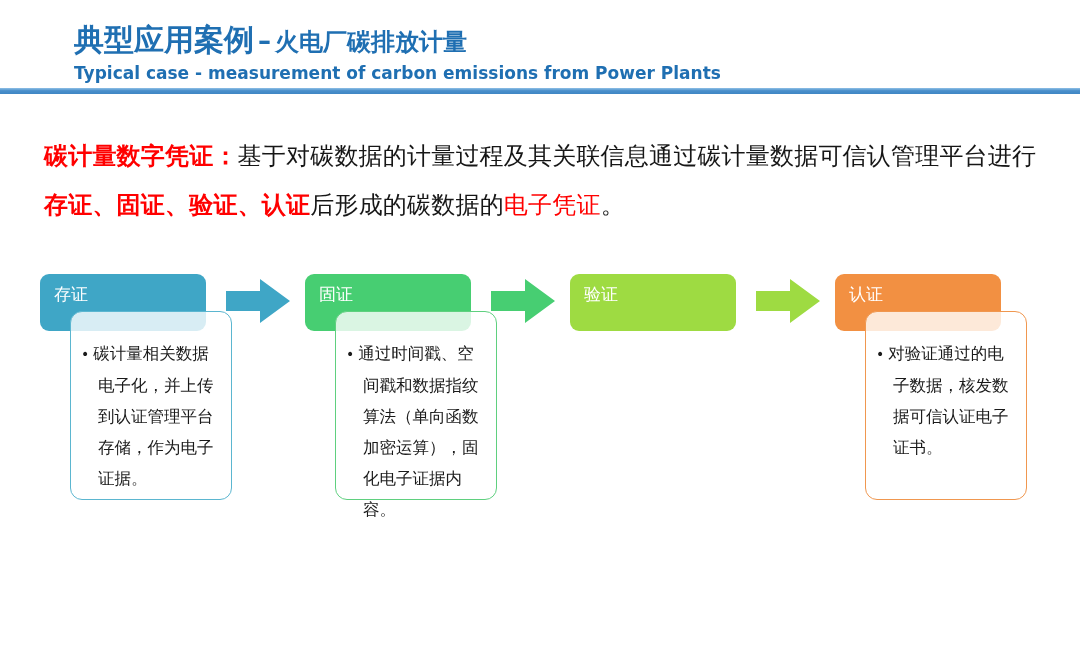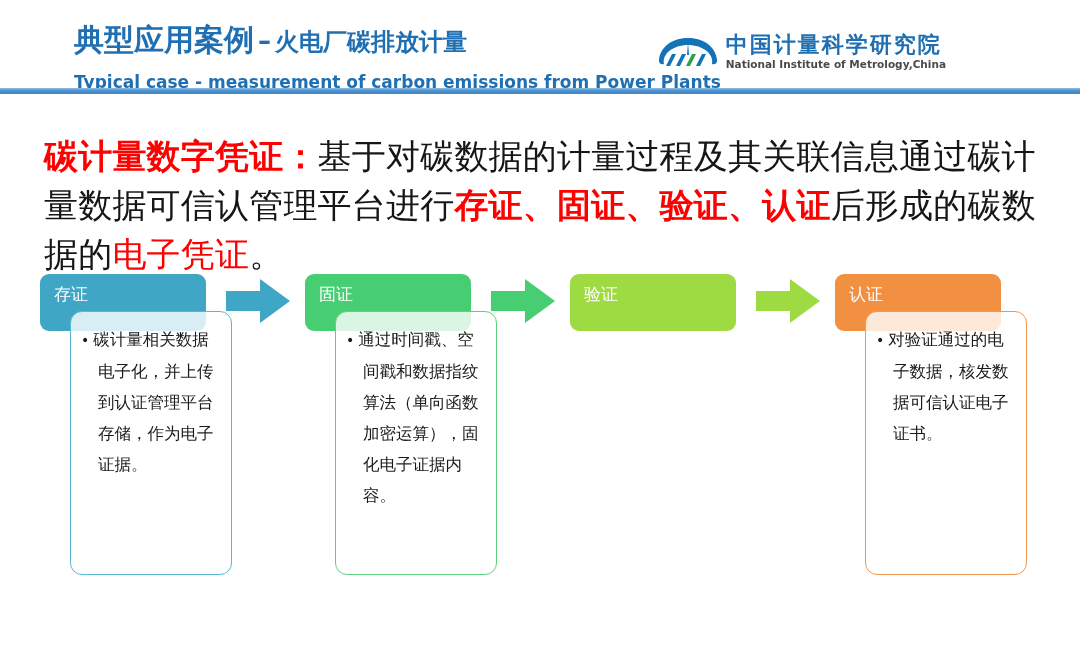--- a/index.html
+++ b/index.html
@@ -19,21 +19,21 @@
     position:absolute; left:74px; top:22px;
   }
   .title-line1{
     font-size:30px; font-weight:bold; color:#1F6FB2;
     letter-spacing:0px; line-height:36px; white-space:nowrap;
   }
   .title-line1 .t-dash{ font-weight:bold; font-size:26px; padding:0 4px;}
   .title-line1 .t-sub{ font-size:24px; font-weight:bold;}
   .title-line2{
     font-size:17px; font-weight:bold; color:#1F6FB2;
-    line-height:22px; margin-top:11px; white-space:nowrap;
+    line-height:22px; margin-top:2px; white-space:nowrap;
   }
 
   #logo{
     position:absolute; right:10px; top:34px;
     display:flex; align-items:center; gap:7px;
   }
   #logo-mark{ width:62px; height:34px; flex:0 0 auto;}
   #logo-text{ display:flex; flex-direction:column; line-height:1;}
   .logo-cn{
     font-size:22px; font-weight:bold; color:#1F6FB2;
@@ -45,21 +45,21 @@
   }
 
   #header-rule{
     position:absolute; left:0; top:88px; width:1080px; height:6px;
     background:linear-gradient(to bottom,#8FC0E6 0%,#4A8FCB 45%,#3F86C4 100%);
   }
 
   
   #lead{
     position:absolute; left:44px; top:132px; width:1000px;
-    font-size:34px; line-height:49px; color:#161616;
+    font-size:24px; line-height:49px; color:#161616;
     letter-spacing:0.2px;
   }
   #lead .hl{ color:#FF0000; font-weight:bold;}
   #lead .hl-plain{ color:#FF0000;}
 
   
   #process{
     position:absolute; left:0; top:258px; width:1080px; height:300px;
   }
   .step{ position:absolute; top:0; width:232px; height:290px;}
@@ -74,26 +74,26 @@
     border-radius:9px;
     box-sizing:border-box;
     padding:9px 0 0 14px;
   }
   .banner-label{
     font-size:17px; color:#ffffff; line-height:22px;
   }
 
   .card{
     position:absolute; left:30px; top:53px;
-    width:162px; height:264px;
+    width:162px; height:189px;
     border-radius:12px;
     border:1.6px solid #cccccc;
     background:rgba(255,255,255,0.80);
     box-sizing:border-box;
-    padding:12px 10px 0 10px;
+    padding:26px 10px 0 10px;
   }
   .card-body{
     font-size:16.5px; line-height:31px; color:#1a1a1a;
     padding-left:17px; text-indent:-17px;
     letter-spacing:0px;
   }
   .card-bullet{ margin-right:4px; font-size:14px;}
 
   .arrow{
     position:absolute; top:19px; left:186px;
@@ -105,35 +105,20 @@
 
 <div id="header">
 
   <div id="header-titles">
     <div class="title-line1">
       <span>典型应用案例</span><span class="t-dash">–</span><span class="t-sub">火电厂碳排放计量</span>
     </div>
     <div class="title-line2">Typical case - measurement of carbon emissions from Power Plants</div>
   </div>
 
-  <div id="logo">
-    <svg id="logo-mark" viewBox="0 0 124 68">
-      <path d="M62 6 C28 6 6 26 4 50 C3 56 8 60 14 58 C10 38 32 20 62 20 C92 20 114 38 110 58 C116 60 121 56 120 50 C118 26 96 6 62 6 Z" fill="#1273B8"></path>
-      <path d="M62 14 L60 40 L64 40 Z" fill="#1273B8"></path>
-      <path d="M18 62 L30 38 L38 38 L26 62 Z" fill="#1273B8"></path>
-      <path d="M38 62 L50 38 L58 38 L46 62 Z" fill="#1273B8"></path>
-      <path d="M58 62 L70 38 L78 38 L66 62 Z" fill="#2BA14B"></path>
-      <path d="M78 62 L90 38 L98 38 L86 62 Z" fill="#1273B8"></path>
-      <path d="M30 40 C46 34 62 34 78 40 L78 46 C62 40 46 40 30 46 Z" fill="#2BA14B" opacity="0.0"></path>
-    </svg>
-    <div id="logo-text">
-      <div class="logo-cn">中国计量科学研究院</div>
-      <div class="logo-en">National Institute of Metrology,China</div>
-    </div>
-  </div>
 
   <div id="header-rule"></div>
 </div>
 
 <div id="lead">
   <span class="hl">碳计量数字凭证</span><span class="hl">：</span><span>基于对碳数据的计量过程及其关联信息通过碳计量数据可信认管理平台进行</span><span class="hl">存证</span><span class="hl">、</span><span class="hl">固证</span><span class="hl">、</span><span class="hl">验证</span><span class="hl">、</span><span class="hl">认证</span><span>后形成的碳数据的</span><span class="hl-plain">电子凭证</span><span>。</span>
 </div>
 
 <div id="process">
 

